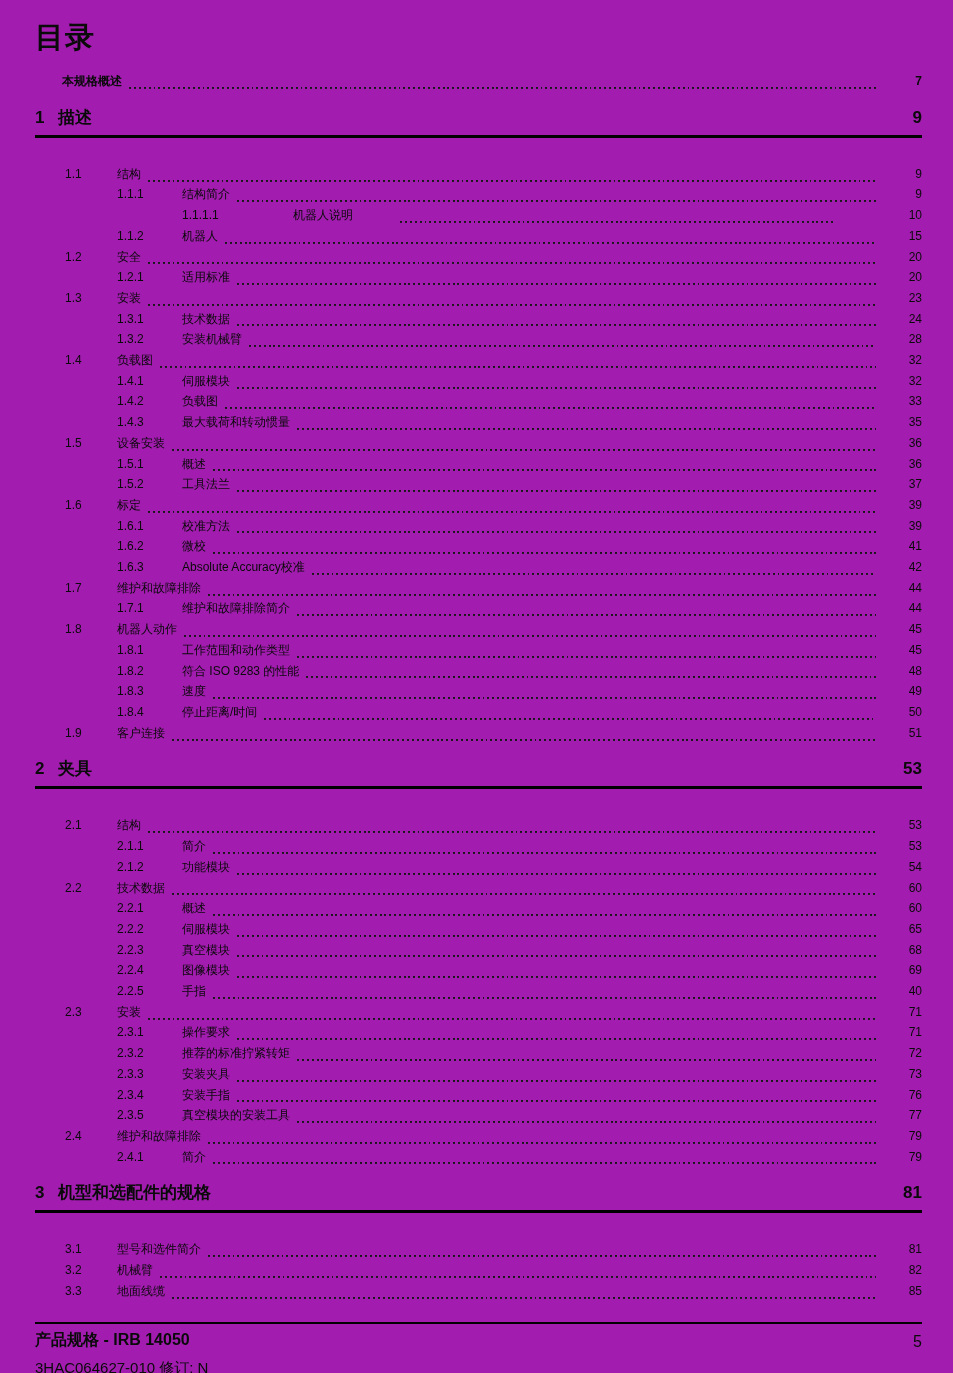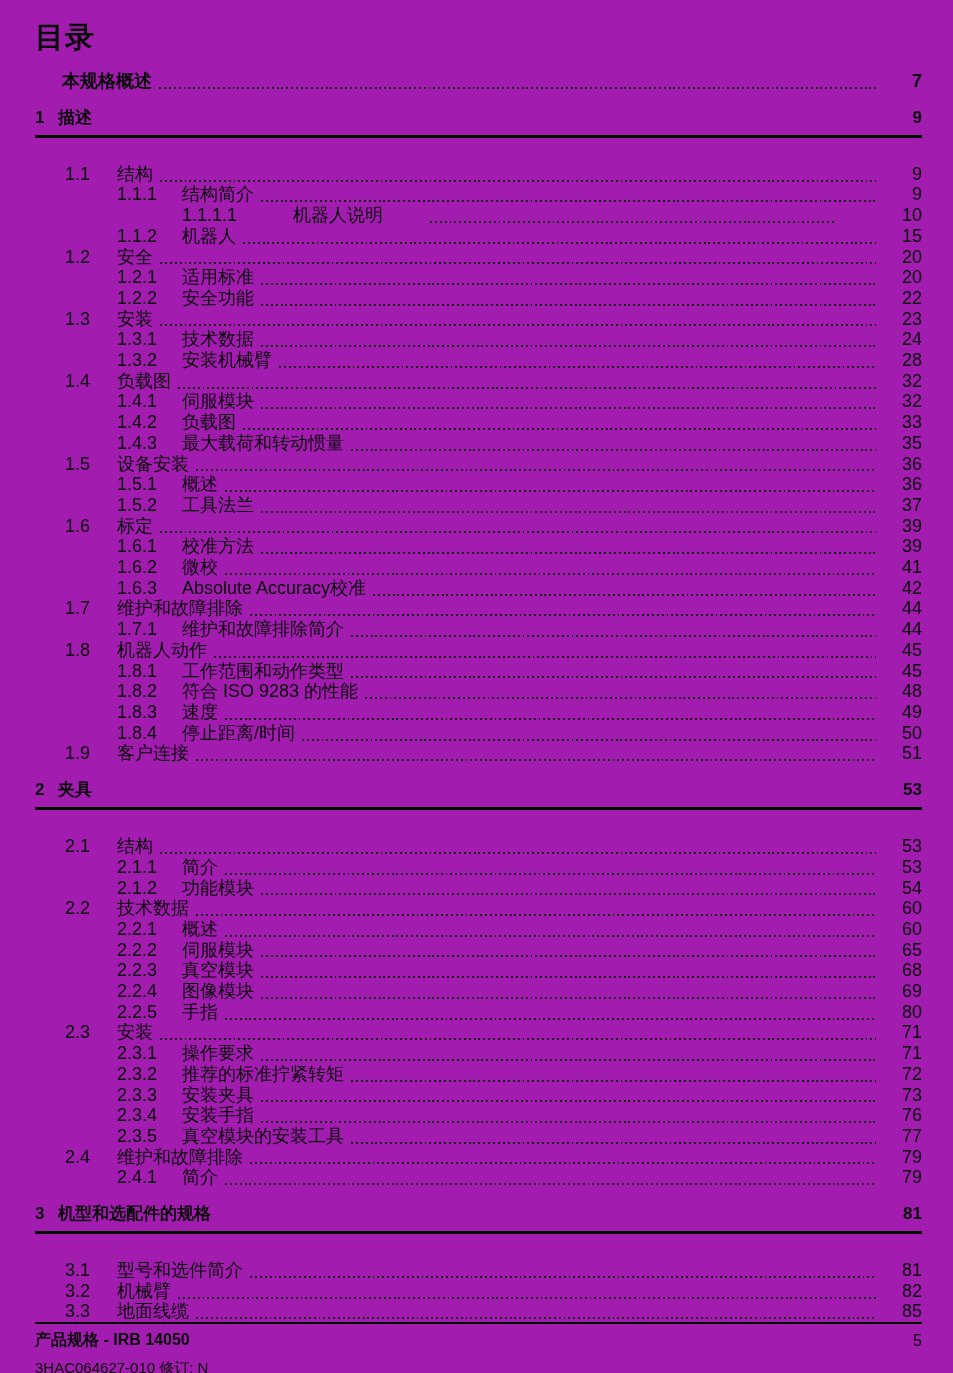--- a/index.html
+++ b/index.html
@@ -18,21 +18,21 @@
     font-size:29px;
     font-weight:bold;
     line-height:34px;
     letter-spacing:1px;
     margin-bottom:17px;
   }
   .row {
     display:flex;
     align-items:baseline;
     line-height:20.7px;
-    font-size:18px;
+    font-size:12px;
     white-space:nowrap;
   }
   .row .num { flex:0 0 auto; }
   .row .ttl { flex:0 0 auto; }
   .leader {
     flex:1 1 auto;
     min-width:10px;
     height:15px;
     align-self:flex-end;
     margin:0 8px 0 7px;
@@ -58,21 +58,21 @@
   .row.lvl2 { padding-left:82px; }  .row.lvl2 .num { width:65px; }
   .row.lvl3 { padding-left:147px;gap:40px; } .row.lvl3 .num { width:71px; }
   .footer {
     position:absolute;
     left:35px; right:31px; top:1322px;
     border-top:2px solid #000;
   }
   .footer-row1 {
     display:flex;
     justify-content:space-between;
-    align-items:center;
+    align-items:flex-end;
     margin-top:6px;
     font-size:16px;
   }
   .footer-doc-title { font-weight:bold; }
   .footer-page-num { font-weight:normal; }
   .footer-doc-id { margin-top:8px; font-size:15px; }
 </style>
 </head>
 <body>
 
@@ -122,26 +122,20 @@
             <span class="ttl">安全</span>
             <span class="leader"></span>
             <span class="pg">20</span>
           </div>
           <div class="row lvl2">
             <span class="num">1.2.1</span>
             <span class="ttl">适用标准</span>
             <span class="leader"></span>
             <span class="pg">20</span>
           </div>
-          <div class="row lvl2">
-            <span class="num">1.2.2</span>
-            <span class="ttl">安全功能</span>
-            <span class="leader"></span>
-            <span class="pg">22</span>
-          </div>
           <div class="row lvl1">
             <span class="num">1.3</span>
             <span class="ttl">安装</span>
             <span class="leader"></span>
             <span class="pg">23</span>
           </div>
           <div class="row lvl2">
             <span class="num">1.3.1</span>
             <span class="ttl">技术数据</span>
             <span class="leader"></span>
@@ -322,21 +316,21 @@
           <div class="row lvl2">
             <span class="num">2.2.4</span>
             <span class="ttl">图像模块</span>
             <span class="leader"></span>
             <span class="pg">69</span>
           </div>
           <div class="row lvl2">
             <span class="num">2.2.5</span>
             <span class="ttl">手指</span>
             <span class="leader"></span>
-            <span class="pg">80</span>
+            <span class="pg">40</span>
           </div>
           <div class="row lvl1">
             <span class="num">2.3</span>
             <span class="ttl">安装</span>
             <span class="leader"></span>
             <span class="pg">71</span>
           </div>
           <div class="row lvl2">
             <span class="num">2.3.1</span>
             <span class="ttl">操作要求</span>

